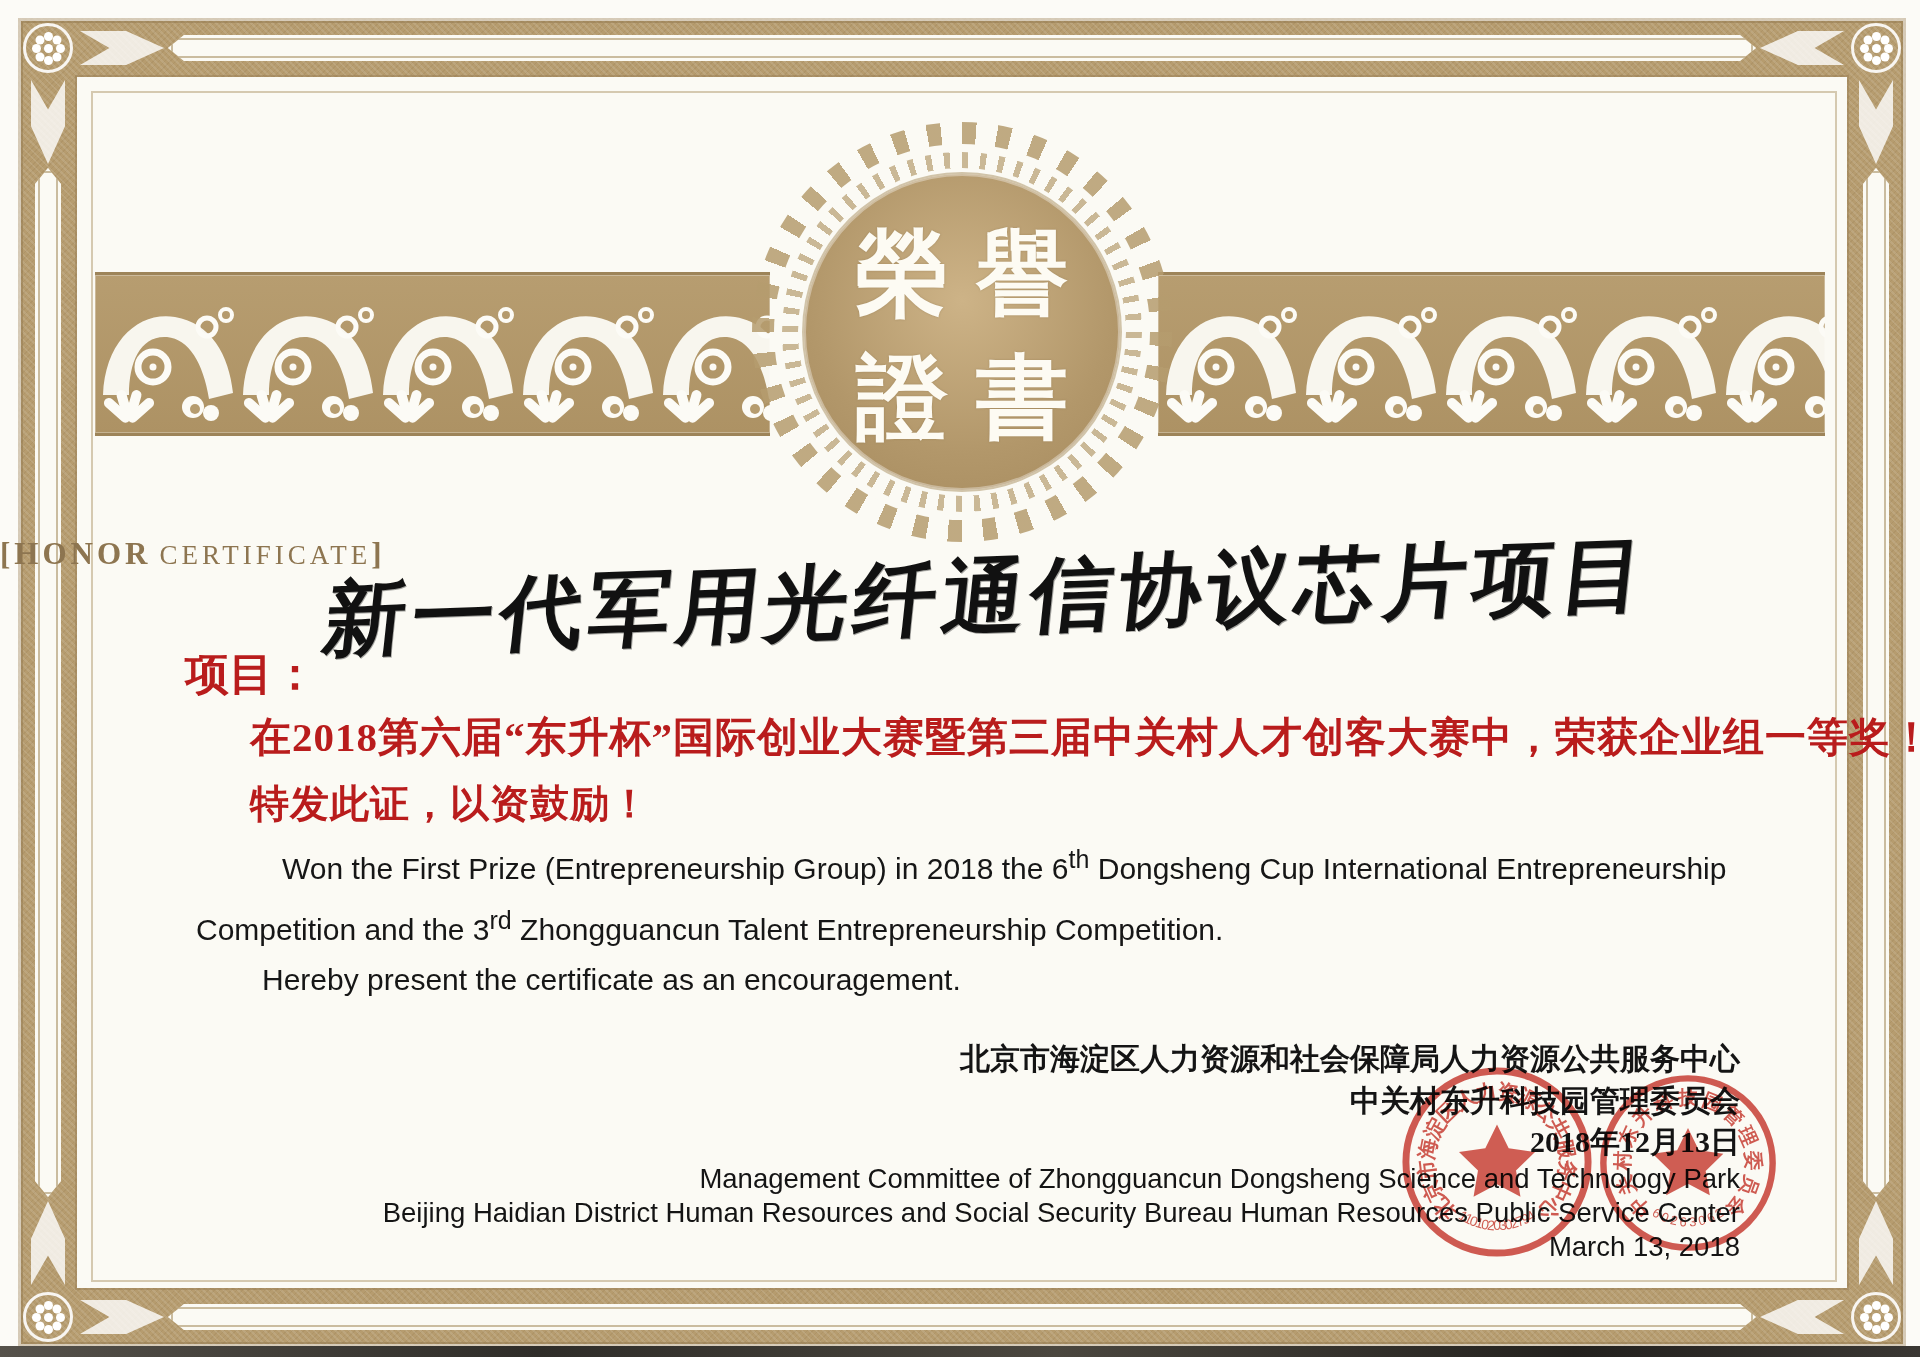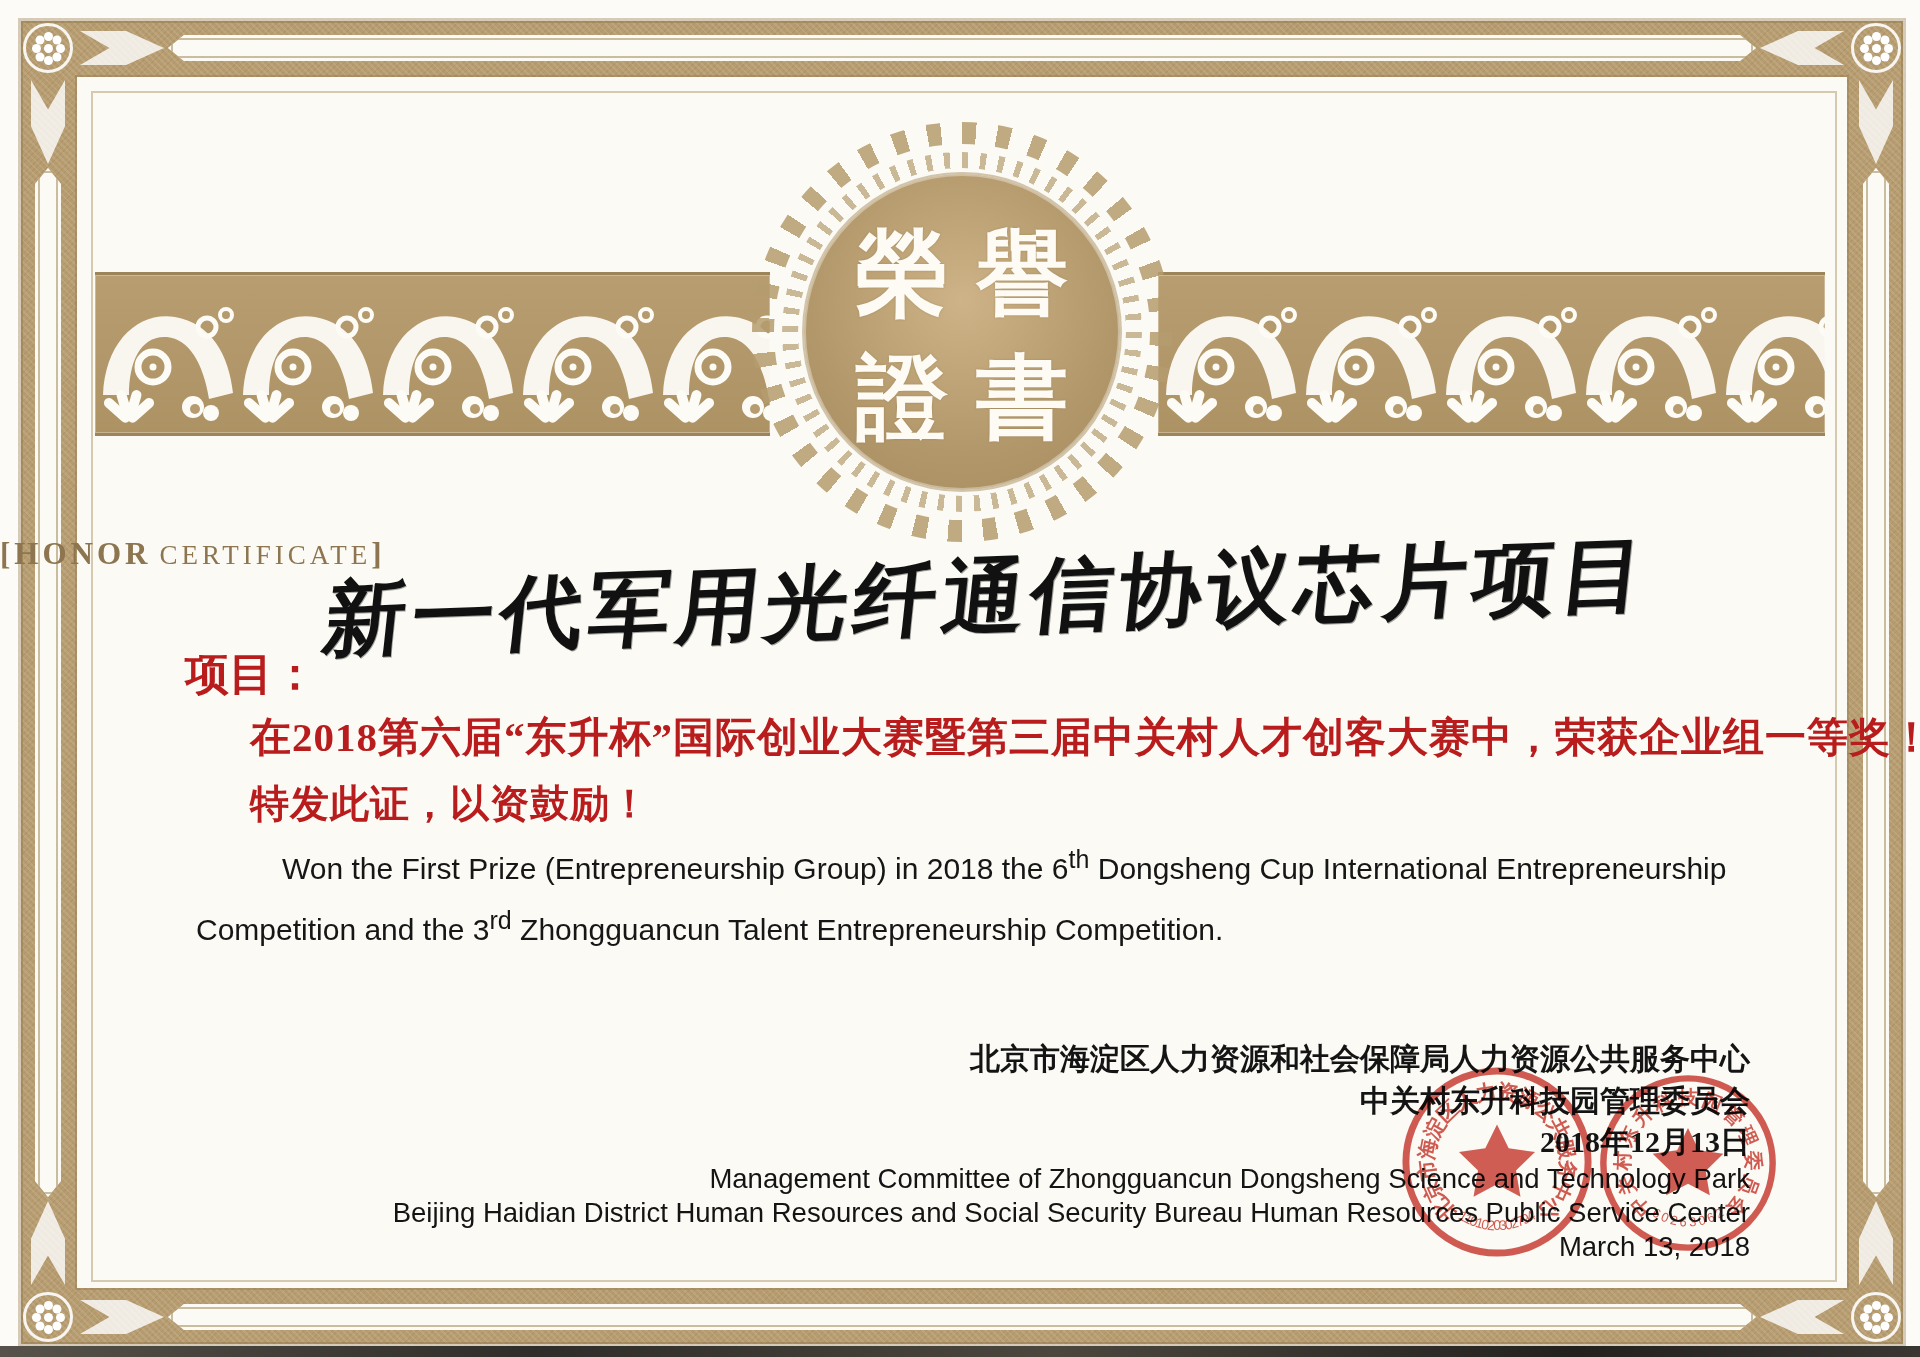--- a/index.html
+++ b/index.html
@@ -67,21 +67,21 @@
   .honor-line .w2{font-size:27px;}
   .honor-line .br{font-size:31px;font-weight:700;}
   .proj-label{left:185px;top:645px;font-size:44px;font-weight:700;}
   .handwriting{left:318px;top:566px;font-size:82px;font-weight:600;color:#111;
     transform:skewX(-8deg) rotate(-2deg);transform-origin:left bottom;
     letter-spacing:6px;text-shadow:1px 1px 0 rgba(0,0,0,.35);}
   .cn1{left:250px;top:710px;font-size:41px;font-weight:700;letter-spacing:1px;text-align:center;}
   .cn2{left:250px;top:777px;font-size:39px;font-weight:700;letter-spacing:1px;}
   .en{font-family:"Liberation Sans", sans-serif;font-size:30px;color:#161616;}
   .en1{left:262px;top:845px;margin-left:20px;} .en2{left:196px;top:906px;} .en3{left:262px;top:963px;}
-  .signoff{position:absolute;right:170px;top:1038px;z-index:3;text-align:right;color:#141414;}
+  .signoff{position:absolute;right:180px;top:1038px;z-index:3;text-align:right;color:#141414;}
   .signoff .cn{font-size:30px;font-weight:700;line-height:42px;white-space:nowrap;}
   .signoff .date-cn{font-size:30px;font-weight:700;line-height:40px;}
   .signoff .en-s{font-family:"Liberation Sans", sans-serif;font-size:27.5px;font-weight:400;
     line-height:34px;white-space:nowrap;}
   
   .seal{position:absolute;z-index:4;mix-blend-mode:multiply;opacity:.88;}
   .seal1{left:1398px;top:1063px;width:198px;height:198px;}
   .seal2{left:1596px;top:1071px;width:184px;height:184px;}
   
   .scan-edge{position:absolute;left:0;right:0;bottom:0;height:11px;z-index:5;
@@ -297,20 +297,21 @@
   </div>
 
   <div class="t proj-label">项目：</div>
   <div class="t handwriting">新一代军用光纤通信协议芯片项目</div>
 
   <div class="t cn1">在2018第六届“东升杯”国际创业大赛暨第三届中关村人才创客大赛中，荣获企业组一等奖！</div>
   <div class="t cn2">特发此证，以资鼓励！</div>
 
   <div class="t en en1"><span>Won the First Prize (Entrepreneurship Group) in 2018 the 6</span><sup>th</sup><span> Dongsheng Cup International Entrepreneurship</span></div>
   <div class="t en en2"><span>Competition and the 3</span><sup>rd</sup><span> Zhongguancun Talent Entrepreneurship Competition.</span></div>
+  <div class="t en en3">Hereby present the certificate as an encouragement.</div>
 
   <div class="signoff">
     <div class="cn">北京市海淀区人力资源和社会保障局人力资源公共服务中心</div>
     <div class="cn">中关村东升科技园管理委员会</div>
     <div class="date-cn">2018年12月13日</div>
     <div class="en-s">Management Committee of Zhongguancun Dongsheng Science and Technology Park</div>
     <div class="en-s">Beijing Haidian District Human Resources and Social Security Bureau Human Resources Public Service Center</div>
     <div class="en-s">March 13, 2018</div>
   </div>
 

